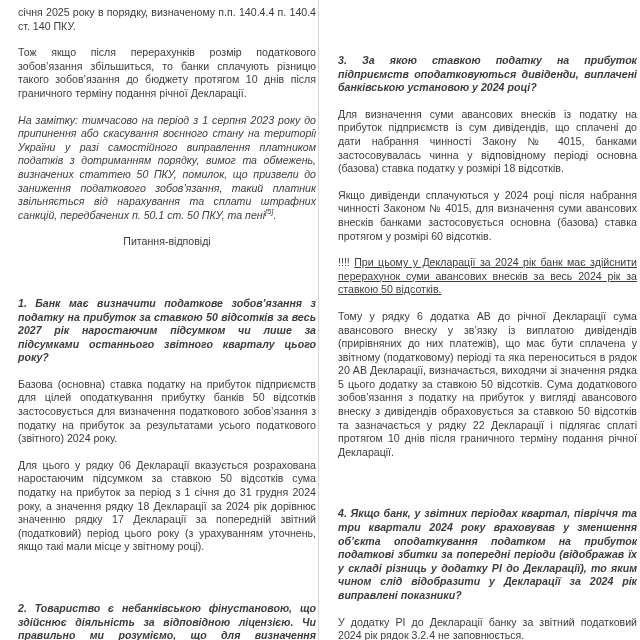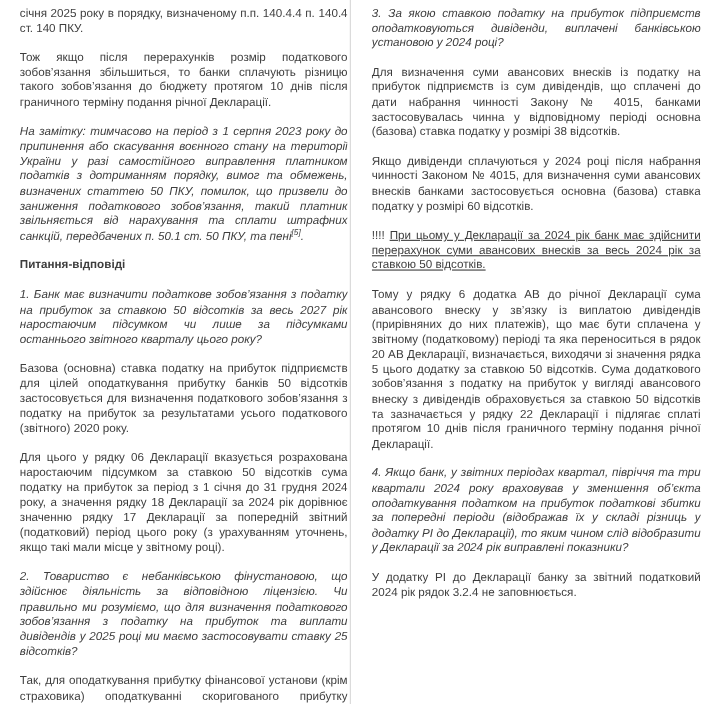--- a/index.html
+++ b/index.html
@@ -27,52 +27,53 @@
   .col-left  { left: 18px;  width: 298px; }
   .col-right { left: 338px; width: 299px; }
   .col-divider {
     position: absolute;
     left: 318px; top: 0;
     width: 1px; height: 640px;
     background: #d8d8d8;
   }
   .blk { margin-bottom: 13px; }
   .blk.heading {
-    text-align: left;
-    font-weight: bold;
+    text-align: center;
+    font-weight: normal;
     font-style: normal;
   }
   .blk.question {
-    font-weight: normal;
+    font-weight: bold;
     font-style: italic;
+    margin-top: 48px;
   }
   .blk.note { font-style: italic; }
   .run-b { font-weight: normal; }
   .run-i { font-style: italic; }
   .run-u { text-decoration: underline; }
   sup { font-size: 7.5px; line-height: 0; }
 </style>
 </head>
 <body style="background: rgb(255, 255, 255); color: rgb(61, 61, 61);">
 
 <div class="page">
   <div class="col col-left">
       <div class="blk paragraph">січня 2025 року в порядку, визначеному п.п. 140.4.4 п. 140.4 ст. 140 ПКУ.</div>
       <div class="blk paragraph">Тож якщо після перерахунків розмір податкового зобов’язання збільшиться, то банки сплачують різницю такого зобов’язання до бюджету протягом 10 днів після граничного терміну подання річної Декларації.</div>
       <div class="blk note"><span class=" run-b run-i">На замітку:</span><span class=" run-i"> тимчасово на період з 1 серпня 2023 року до припинення або скасування воєнного стану на території України у разі самостійного виправлення платником податків з дотриманням порядку, вимог та обмежень, визначених статтею 50 ПКУ, помилок, що призвели до заниження податкового зобов’язання, такий платник звільняється від нарахування та сплати штрафних санкцій, передбачених п. 50.1 ст. 50 ПКУ, та пені</span><sup class=" run-i">[5]</sup><span class=" run-i">.</span></div>
       <div class="blk heading">Питання-відповіді</div>
       <div class="blk question">1. Банк має визначити податкове зобов’язання з податку на прибуток за ставкою 50 відсотків за весь 2027 рік наростаючим підсумком чи лише за підсумками останнього звітного кварталу цього року?</div>
-      <div class="blk paragraph">Базова (основна) ставка податку на прибуток підприємств для цілей оподаткування прибутку банків 50 відсотків застосовується для визначення податкового зобов’язання з податку на прибуток за результатами усього податкового (звітного) 2020 року.</div>
+      <div class="blk paragraph">Базова (основна) ставка податку на прибуток підприємств для цілей оподаткування прибутку банків 50 відсотків застосовується для визначення податкового зобов’язання з податку на прибуток за результатами усього податкового (звітного) 2024 року.</div>
       <div class="blk paragraph">Для цього у рядку 06 Декларації вказується розрахована наростаючим підсумком за ставкою 50 відсотків сума податку на прибуток за період з 1 січня до 31 грудня 2024 року, а значення рядку 18 Декларації за 2024 рік дорівнює значенню рядку 17 Декларації за попередній звітний (податковий) період цього року (з урахуванням уточнень, якщо такі мали місце у звітному році).</div>
       <div class="blk question">2. Товариство є небанківською фінустановою, що здійснює діяльність за відповідною ліцензією. Чи правильно ми розуміємо, що для визначення податкового зобов’язання з податку на прибуток та виплати дивідендів у 2025 році ми маємо застосовувати ставку 25 відсотків?</div>
       <div class="blk paragraph">Так, для оподаткування прибутку фінансової установи (крім страховика) оподаткуванні скоригованого прибутку контрольованої іноземної компанії фінансової установи (крім страховика), визначеного відповідно до статті 39-2 ПКУ, а також застосуванні положень п. 57.1-1 ст. 57 ПКУ для виплати дивідендів фінансовою установою (крім страховика) застосовуються базова ставка 25 відсотків. При цьому за підсумками річного декларування за 2024 рік застосовується ставка 18 відсотків.</div>
     </div>
   <div class="col-divider" style="background: rgb(216, 216, 216);"></div>
   <div class="col col-right">
       <div class="blk question">3. За якою ставкою податку на прибуток підприємств оподатковуються дивіденди, виплачені банківською установою у 2024 році?</div>
-      <div class="blk paragraph">Для визначення суми авансових внесків із податку на прибуток підприємств із сум дивідендів, що сплачені до дати набрання чинності Закону № 4015, банками застосовувалась чинна у відповідному періоді основна (базова) ставка податку у розмірі 38 відсотків.</div>
-      <div class="blk paragraph"><span class="">Якщо дивіденди сплачуються у 2024 році після набрання чинності Законом №  4015, для визначення суми авансових внесків банками застосовується основна (базова) </span><span class=" run-b">ставка</span><span class=""> податку </span><span class=" run-b">у розмірі 60 відсотків</span><span class="">.</span></div>
+      <div class="blk paragraph">Для визначення суми авансових внесків із податку на прибуток підприємств із сум дивідендів, що сплачені до дати набрання чинності Закону № 4015, банками застосовувалась чинна у відповідному періоді основна (базова) ставка податку у розмірі 18 відсотків.</div>
+      <div class="blk paragraph"><span class="">Якщо дивіденди сплачуються у 2024 році після набрання чинності Законом №  4015, для визначення суми авансових внесків банками застосовується основна (базова) </span><span class=" run-b">ставка</span><span class=""> протягом </span><span class=" run-b">у розмірі 60 відсотків</span><span class="">.</span></div>
       <div class="blk alert"><span class=" run-b">!!!! </span><span class=" run-b run-u">При цьому у Декларації за 2024 рік банк має здійснити перерахунок суми авансових внесків за весь 2024 рік за ставкою 50 відсотків.</span></div>
       <div class="blk paragraph">Тому у рядку 6 додатка АВ до річної Декларації сума авансового внеску у зв’язку із виплатою дивідендів (прирівняних до них платежів), що має бути сплачена у звітному (податковому) періоді та яка переноситься в рядок 20 АВ Декларації, визначається, виходячи зі значення рядка 5 цього додатку за ставкою 50 відсотків. Сума додаткового зобов’язання з податку на прибуток у вигляді авансового внеску з дивідендів обраховується за ставкою 50 відсотків та зазначається у рядку 22 Декларації і підлягає сплаті протягом 10 днів після граничного терміну подання річної Декларації.</div>
       <div class="blk question">4. Якщо банк, у звітних періодах квартал, півріччя та три квартали 2024 року враховував у зменшення об’єкта оподаткування податком на прибуток податкові збитки за попередні періоди (відображав їх у складі різниць у додатку РІ до Декларації), то яким чином слід відобразити у Декларації за 2024 рік виправлені показники?</div>
       <div class="blk paragraph">У додатку РІ до Декларації банку за звітний податковий 2024 рік рядок 3.2.4 не заповнюється.</div>
     </div>
 </div>
 
 </body></html>

